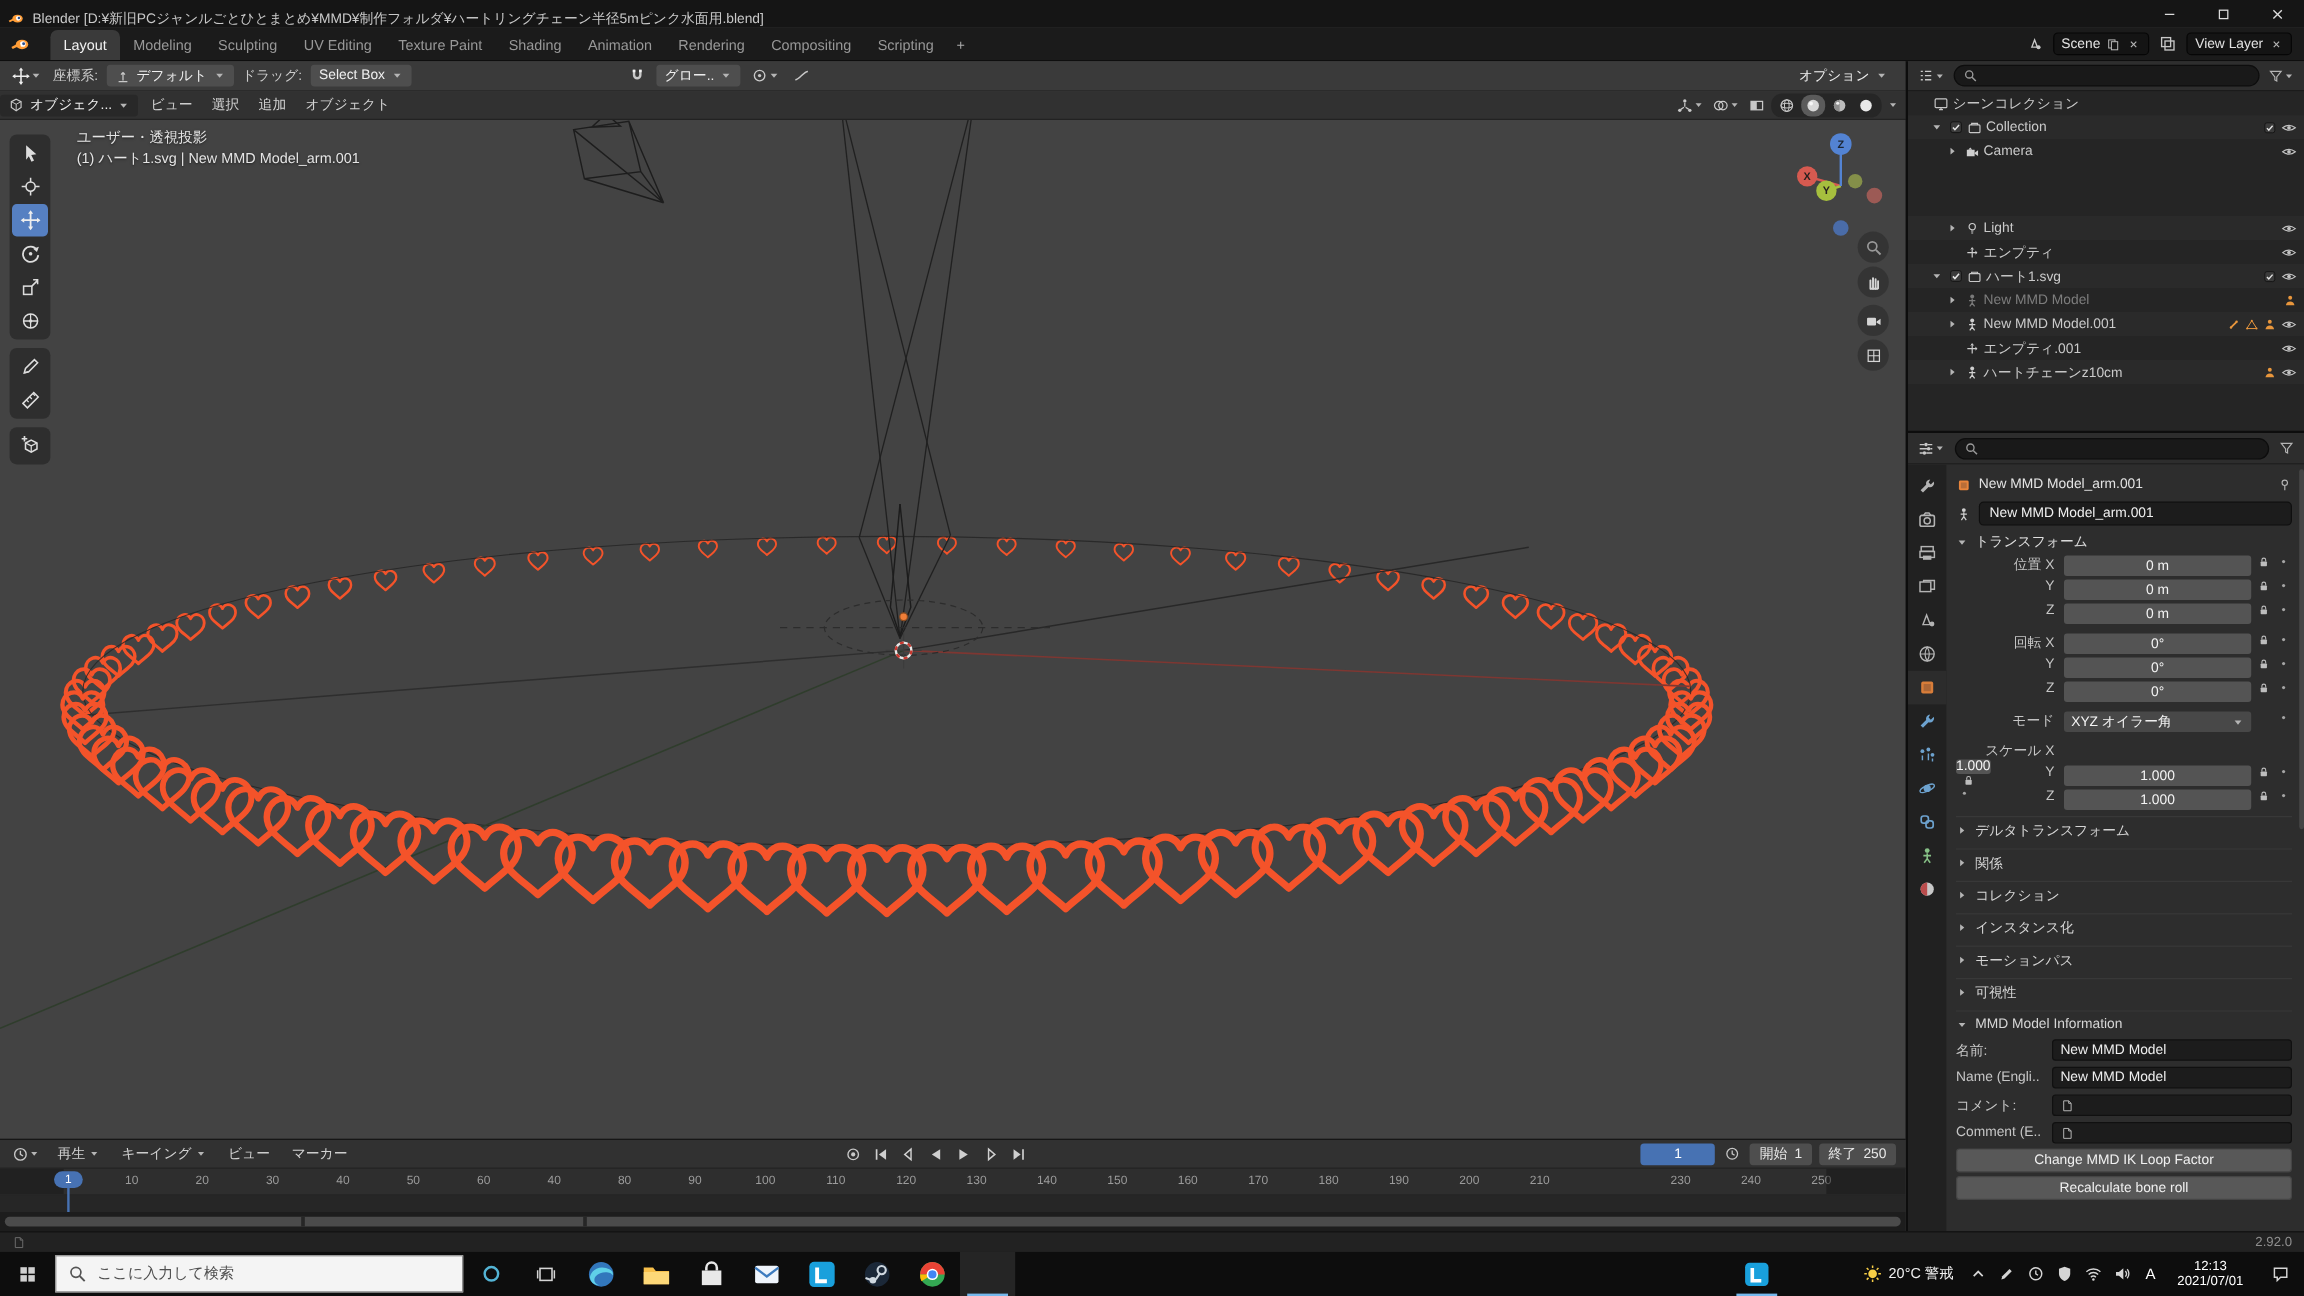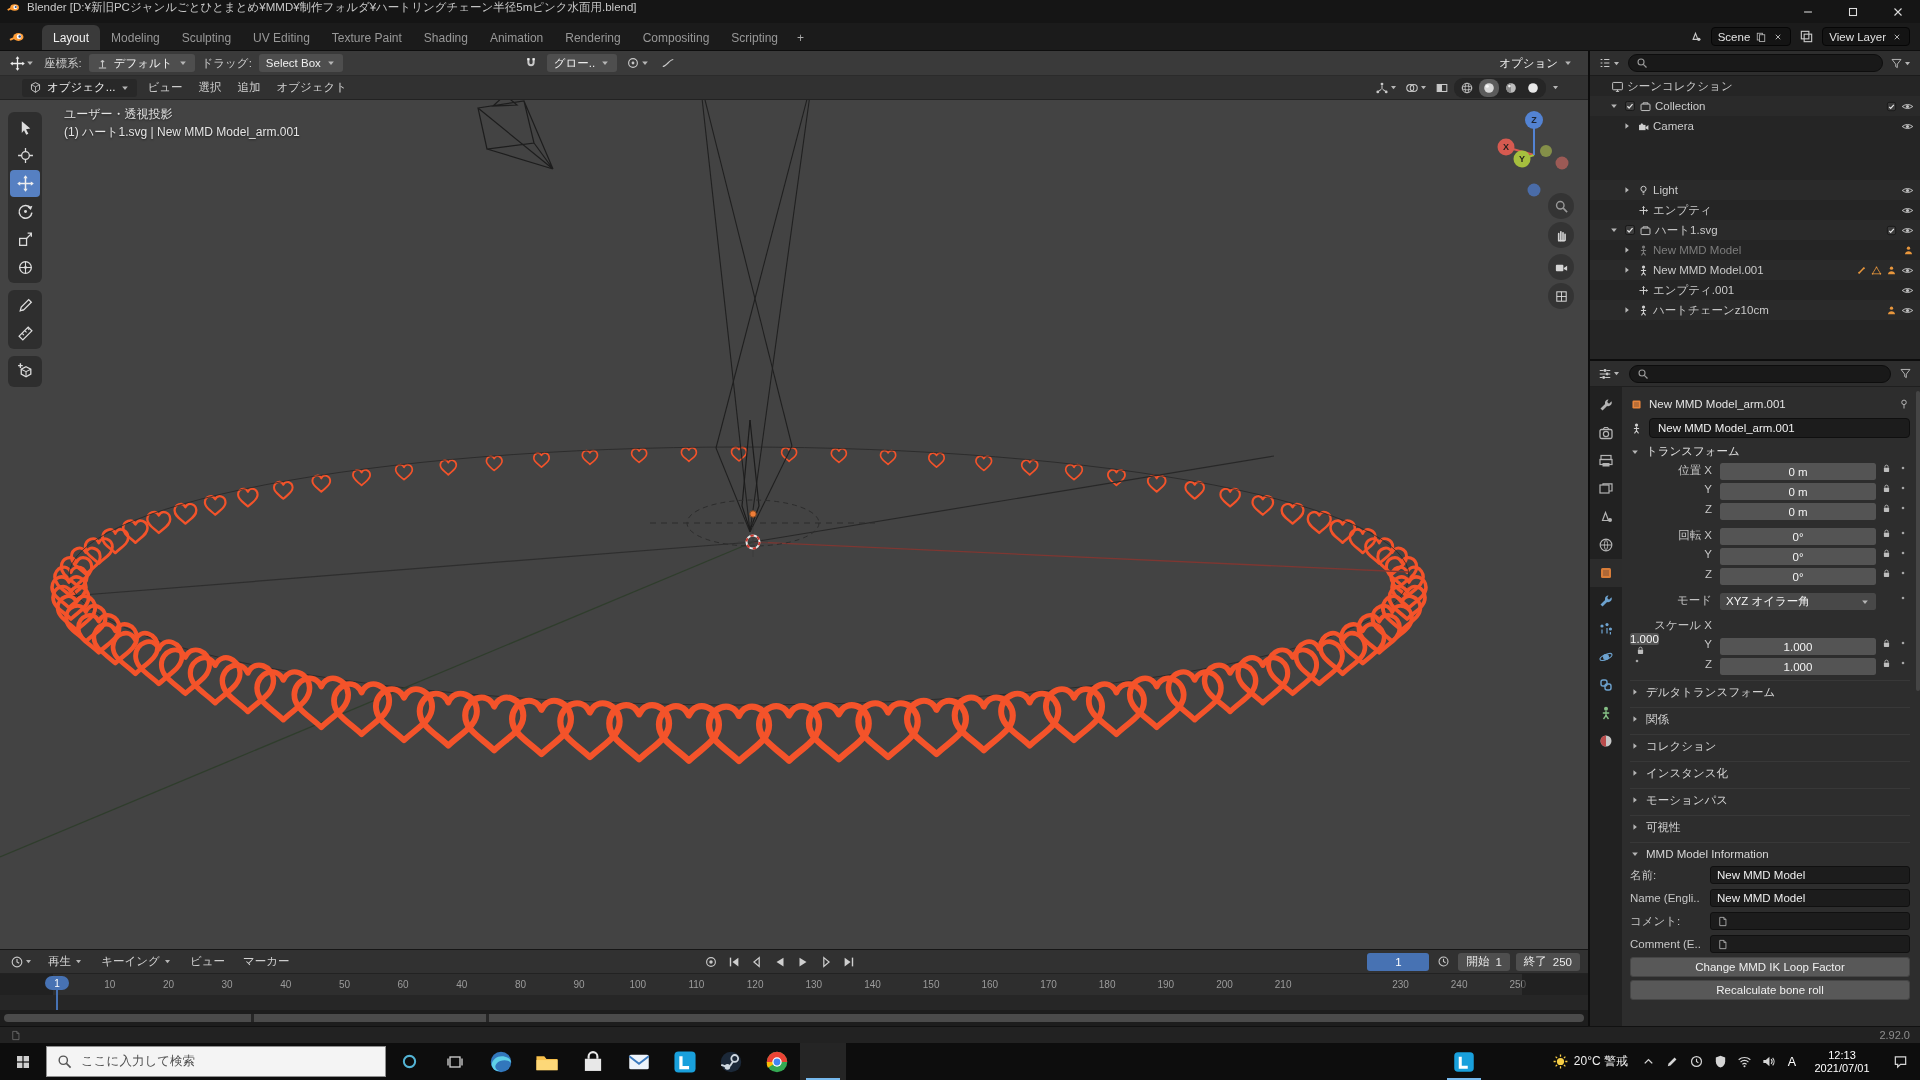--- a/index.html
+++ b/index.html
@@ -2,21 +2,21 @@
 <html><head>
 <meta charset="utf-8">
 <style>
 *{margin:0;padding:0;box-sizing:border-box;user-select:none}
 html,body{width:1920px;height:1080px;overflow:hidden}
 body{position:relative;background:#434343;font-family:"Liberation Sans",sans-serif;font-size:12px;color:#cfcfcf}
 svg{display:block}
 .row{display:flex;align-items:center}
 
 
-#titlebar{position:absolute;left:0;top:0;width:1920px;height:23px;background:#151515;display:flex;align-items:flex-start;padding-left:6px;gap:6px;font-size:11.5px;color:#c9c9c9}
+#titlebar{position:absolute;left:0;top:0;width:1920px;height:23px;background:#151515;display:flex;align-items:flex-end;padding-left:6px;gap:6px;font-size:11.5px;color:#c9c9c9}
 .winbtns{margin-left:auto;display:flex;height:100%}
 .winbtn{width:45px;height:100%;display:flex;align-items:center;justify-content:center}
 
 
 #topbar{position:absolute;left:0;top:23px;width:1920px;height:28px;background:#1b1b1b;display:flex;align-items:center;border-bottom:1px solid #0e0e0e}
 #blogo2{margin:0 4px 0 8px}
 .menuitem{padding:0 9px;height:100%;display:flex;align-items:center;color:#d2d2d2}
 #tabs{display:flex;align-items:flex-end;height:100%;margin-left:12px}
 .tab{padding:0 11px;color:#989898;height:25px;margin-top:3px;border-radius:6px 6px 0 0;display:flex;align-items:center;font-size:12px}
 .tab.active{background:#3a3a3a;color:#f2f2f2}
@@ -24,21 +24,21 @@
 #topfields{margin-left:auto;display:flex;align-items:center;gap:8px;margin-right:10px}
 .selfield{display:flex;align-items:center;background:#141414;border:1px solid #060606;border-radius:4px;height:19px;padding:0 6px;gap:5px;color:#e2e2e2;font-size:11.5px}
 
 
 #toolset{position:absolute;left:0;top:51px;width:1588px;height:25px;background:#3a3a3a;border-bottom:1px solid #2b2b2b;display:flex;align-items:center;padding:0 8px;gap:7px;font-size:11.5px}
 .lbl{color:#cccccc}
 .fld{background:#4e4e4e;border-radius:3px;height:18px;display:flex;align-items:center;padding:0 7px;gap:5px;color:#f0f0f0}
 .icb{display:flex;align-items:center;justify-content:center;height:20px;border-radius:3px;padding:0 2px}
 
 
-#vphead{position:absolute;left:0;top:76px;width:1588px;height:24px;background:#313131;border-bottom:1px solid #222;display:flex;align-items:center;padding:0 22px;gap:2px;font-size:11.5px}
+#vphead{position:absolute;left:0;top:76px;width:1588px;height:24px;background:#313131;border-bottom:1px solid #222;display:flex;align-items:center;padding:0 0;gap:2px;font-size:11.5px}
 #vphead .menuitem{padding:0 8px}
 #vpright{margin-left:auto;display:flex;align-items:center;gap:3px;margin-right:4px}
 .sphgroup{display:flex;align-items:center;background:#262626;border-radius:9px;padding:1px 3px;gap:2px}
 .sph{width:20px;height:18px;display:flex;align-items:center;justify-content:center;border-radius:8px}
 .sph.active{background:#5b5b5b}
 
 
 #canvas{position:absolute;left:0;top:100px;width:1588px;height:849px;background:#434343;overflow:hidden}
 .ovtext{position:absolute;color:#e5e5e5;font-size:12px;text-shadow:0 1px 2px rgba(0,0,0,.55)}
 #lefttools{position:absolute;left:8px;top:12px;display:flex;flex-direction:column;gap:7px}

